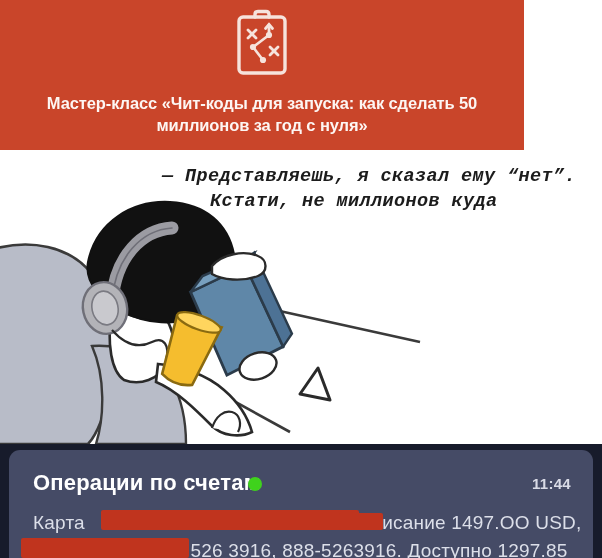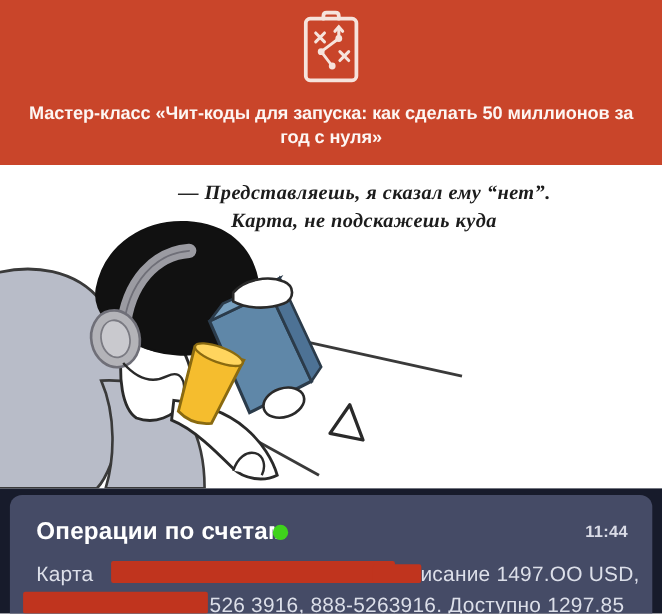--- a/index.html
+++ b/index.html
@@ -15,21 +15,21 @@
     width: 602px;
     height: 558px;
     overflow: hidden;
     background: #ffffff;
   }
 
   
   #header {
     position: absolute;
     left: 0; top: 0;
-    width: 602px;
+    width: 524px;
     height: 150px;
     background: #c9452a;
     overflow: hidden;
   }
   #header-icon {
     position: absolute;
     left: 50%;
     top: 8px;
     transform: translateX(-50%);
     width: 64px;
@@ -60,21 +60,21 @@
   }
   #comic-svg {
     position: absolute;
     left: 0; top: 0;
     width: 602px;
     height: 294px;
   }
   .comic-line {
     position: absolute;
     color: #1c1c1c;
-    font-family: Liberation Serif, serif;
+    font-family: Liberation Mono, monospace;
     font-weight: bold;
     font-style: italic;
     white-space: nowrap;
     letter-spacing: 0.4px;
   }
   #comic-line-1 { left: 162px; top: 16px; font-size: 18.5px; }
   #comic-line-2 { left: 210px; top: 41px; font-size: 18.5px; }
   #comic-line-3 { left: 255px; top: 66px; font-size: 18.5px; }
 
   
@@ -236,21 +236,21 @@
         <path d="M166 172 L 212 168 L 204 232 Q 188 240, 172 232 Z" fill="#f5bd2e" stroke="#8a6a10" stroke-width="2.6"></path>
         <ellipse cx="189" cy="171" rx="23" ry="7" fill="#ffd55e" stroke="#8a6a10" stroke-width="2.2"></ellipse>
       </g>
 
       <ellipse cx="258" cy="216" rx="19" ry="13" transform="rotate(-18 258 216)" fill="#ffffff" stroke="#2a2a2a" stroke-width="2.4"></ellipse>
 
       <path d="M318 218 L 330 250 L 300 244 Z" fill="none" stroke="#2a2a2a" stroke-width="3" stroke-linejoin="round"></path>
     </svg>
 
     <div class="comic-line" id="comic-line-1">— Представляешь, я сказал ему “нет”.</div>
-    <div class="comic-line" id="comic-line-2">Карта, не подскажешь куда</div>
+    <div class="comic-line" id="comic-line-2">Кстати, не миллионов куда</div>
   </div>
 
   <div id="notif-area">
     <div id="notif-card">
 
       <div id="notif-head">
         <div id="notif-title">Операции по счетам</div>
         <div id="notif-status-dot"></div>
         <div id="notif-time">11:44</div>
       </div>

